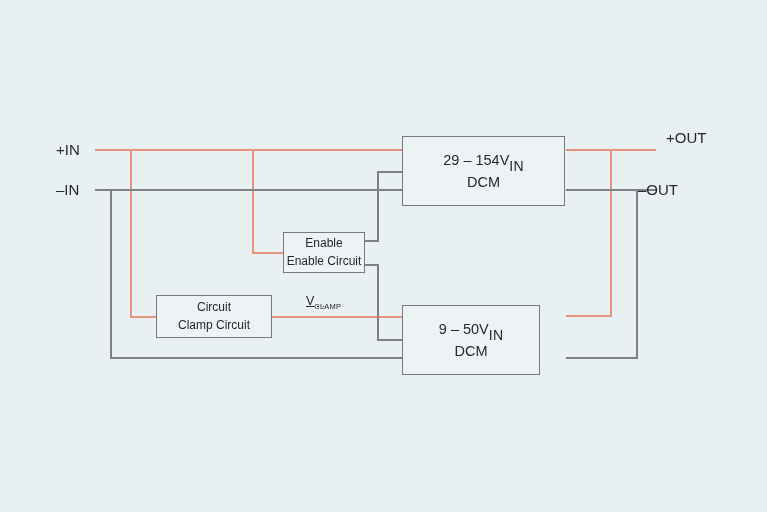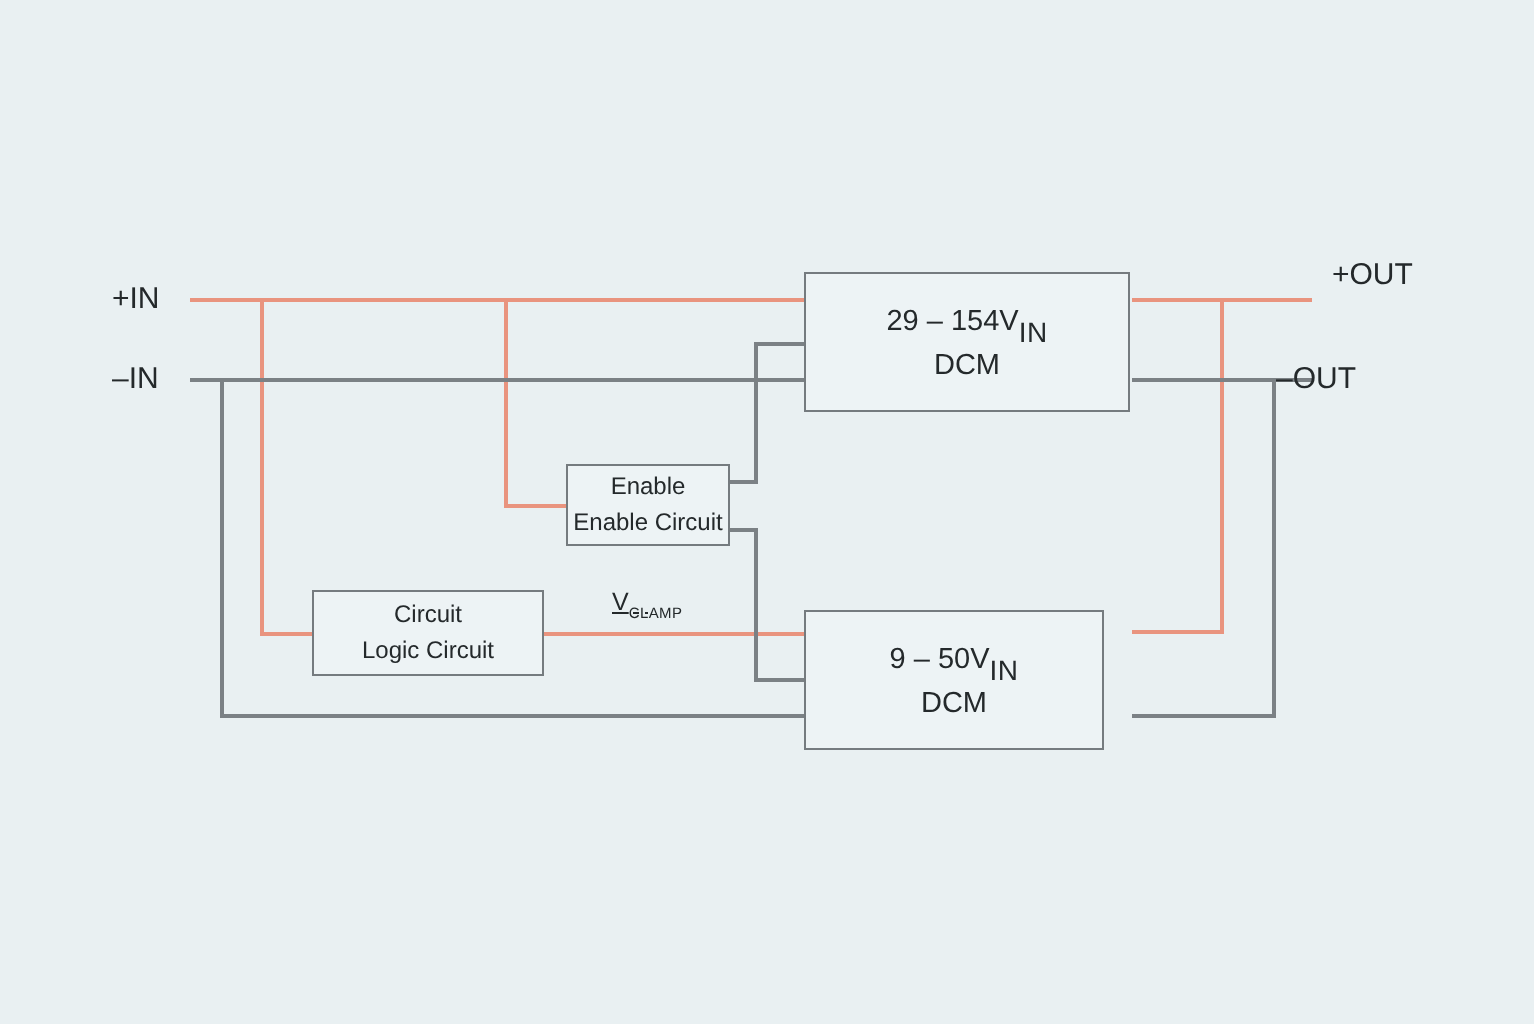--- a/index.html
+++ b/index.html
@@ -93,30 +93,30 @@
     <span>V</span><span class="sub">CLAMP</span>
   </div>
 
   <div class="box dcm" style="left:402px;top:136px;width:163px;height:70px">
     <div>
       <span>29 – 154V</span><span class="sub">IN</span>
     </div>
     <div>DCM</div>
   </div>
 
-  <div class="box dcm" style="left:402px;top:305px;width:150px;height:70px">
+  <div class="box dcm" style="left:402px;top:305px;width:138px;height:70px">
     <div>
       <span>9 – 50V</span><span class="sub">IN</span>
     </div>
     <div>DCM</div>
   </div>
 
   <div class="box small" style="left:283px;top:232px;width:82px;height:41px">
     <div>Enable</div>
     <div>Enable Circuit</div>
   </div>
 
   <div class="box small" style="left:156px;top:295px;width:116px;height:43px">
     <div>Circuit</div>
-    <div>Logic Circuit</div>
+    <div>Clamp Circuit</div>
   </div>
 
 </div>
 
 </body></html>

